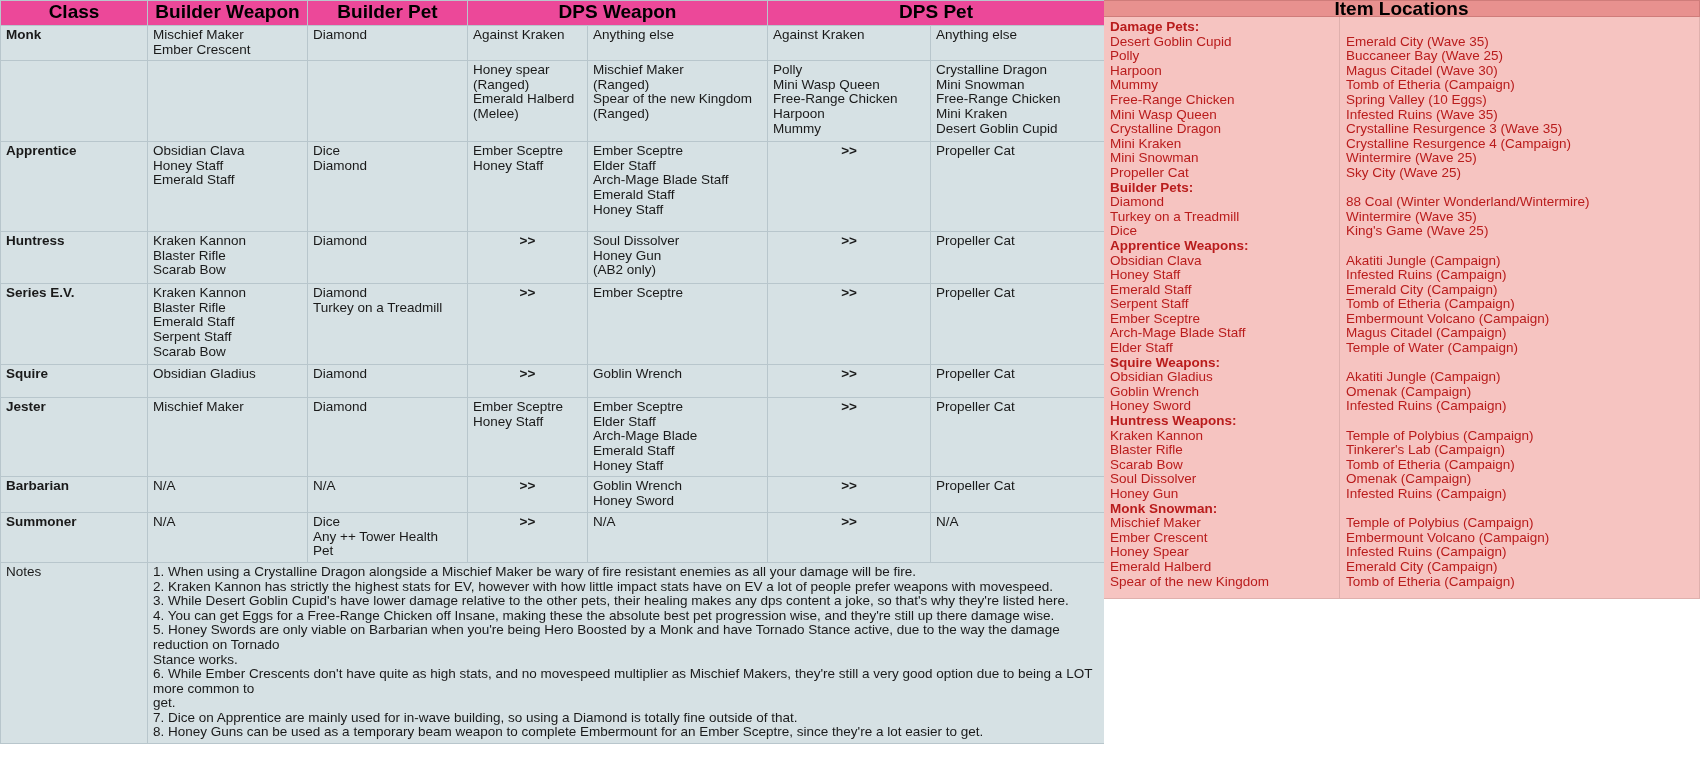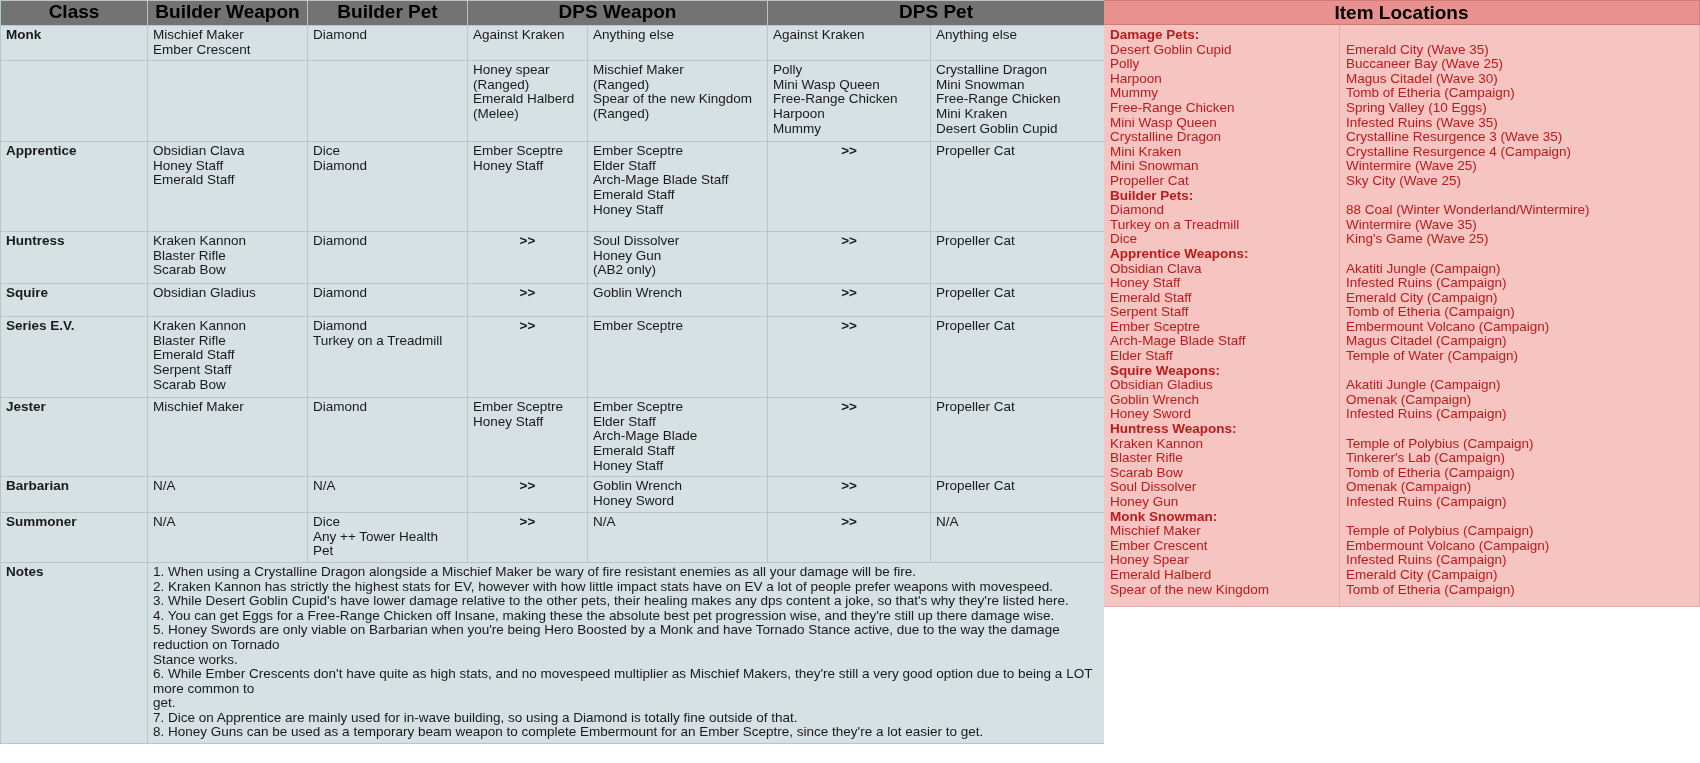--- a/index.html
+++ b/index.html
@@ -27,21 +27,21 @@
     border: 1px solid #b8c6cc;
     vertical-align: top;
     padding: 2px 5px 3px 5px;
     font-size: 13.5px;
     line-height: 14.6px;
     color: #1a1a1a;
     background: #d6e1e4;
     overflow: hidden;
   }
   table.grid th {
-    background: #737373;
+    background: #ec4899;
     text-align: center;
     font-size: 19px;
     font-weight: bold;
     line-height: 22px;
     padding: 0 4px 2px 4px;
     height: 25px;
     vertical-align: middle;
     color: #000;
   }
   th.hdr-class { text-align: left; padding-left: 5px; }
@@ -51,42 +51,42 @@
     font-size: 19px;
     font-weight: bold;
     line-height: 22px;
     padding-top: 1px;
     color: #000;
   }
   td.cc { text-align: center; vertical-align: middle; font-weight: bold; font-size: 19px; }
   .sub { display: block; }
 
   td.notes-label {
-    font-size: 19px; font-weight: bold; line-height: 22px;
+    font-size: 19px; font-weight: normal; line-height: 22px;
     background: #cfe0f3;
   }
   td.notes-body {
     background: #cfe0f3;
     font-size: 12.6px;
     line-height: 15.4px;
     padding: 3px 6px 4px 6px;
   }
   td.notes-body .nline { display: block; }
 
   
   #right-pane {
     width: 596px; flex: 0 0 596px;
     height: 763px;
     background: #ffffff;
   }
   .loc-title {
     background: #e8918f;
     border: 1px solid #cf7c7a;
     border-left: none;
-    height: 25px;
+    height: 17px;
     display: flex; align-items: center; justify-content: center;
     font-size: 19px; font-weight: bold; color: #000;
   }
   .loc-body {
     display: flex;
     background: #f6c4c1;
     border: 1px solid #dfb0ad;
     border-top: none; border-left: none;
     height: 582px;
   }
@@ -246,64 +246,64 @@
               <span class="sub">(AB2 only)</span>
             </td>
           <td class="cc">
               <span class="sub">&gt;&gt;</span>
             </td>
           <td>
               <span class="sub">Propeller Cat</span>
             </td>
         </tr>
 
-        <tr style="height:33px">
-          <td class="classname">
-              <span class="sub">Squire</span>
-            </td>
-          <td>
-              <span class="sub">Obsidian Gladius</span>
-            </td>
-          <td>
-              <span class="sub">Diamond</span>
-            </td>
-          <td class="cc">
-              <span class="sub">&gt;&gt;</span>
-            </td>
-          <td>
-              <span class="sub">Goblin Wrench</span>
-            </td>
-          <td class="cc">
-              <span class="sub">&gt;&gt;</span>
-            </td>
-          <td>
-              <span class="sub">Propeller Cat</span>
-            </td>
-        </tr>
-
         <tr style="height:81px">
           <td class="classname">
               <span class="sub">Series E.V.</span>
             </td>
           <td>
               <span class="sub">Kraken Kannon</span>
               <span class="sub">Blaster Rifle</span>
               <span class="sub">Emerald Staff</span>
               <span class="sub">Serpent Staff</span>
               <span class="sub">Scarab Bow</span>
             </td>
           <td>
               <span class="sub">Diamond</span>
               <span class="sub">Turkey on a Treadmill</span>
             </td>
           <td class="cc">
               <span class="sub">&gt;&gt;</span>
             </td>
           <td>
               <span class="sub">Ember Sceptre</span>
+            </td>
+          <td class="cc">
+              <span class="sub">&gt;&gt;</span>
+            </td>
+          <td>
+              <span class="sub">Propeller Cat</span>
+            </td>
+        </tr>
+
+        <tr style="height:33px">
+          <td class="classname">
+              <span class="sub">Squire</span>
+            </td>
+          <td>
+              <span class="sub">Obsidian Gladius</span>
+            </td>
+          <td>
+              <span class="sub">Diamond</span>
+            </td>
+          <td class="cc">
+              <span class="sub">&gt;&gt;</span>
+            </td>
+          <td>
+              <span class="sub">Goblin Wrench</span>
             </td>
           <td class="cc">
               <span class="sub">&gt;&gt;</span>
             </td>
           <td>
               <span class="sub">Propeller Cat</span>
             </td>
         </tr>
 
         <tr style="height:78px">

